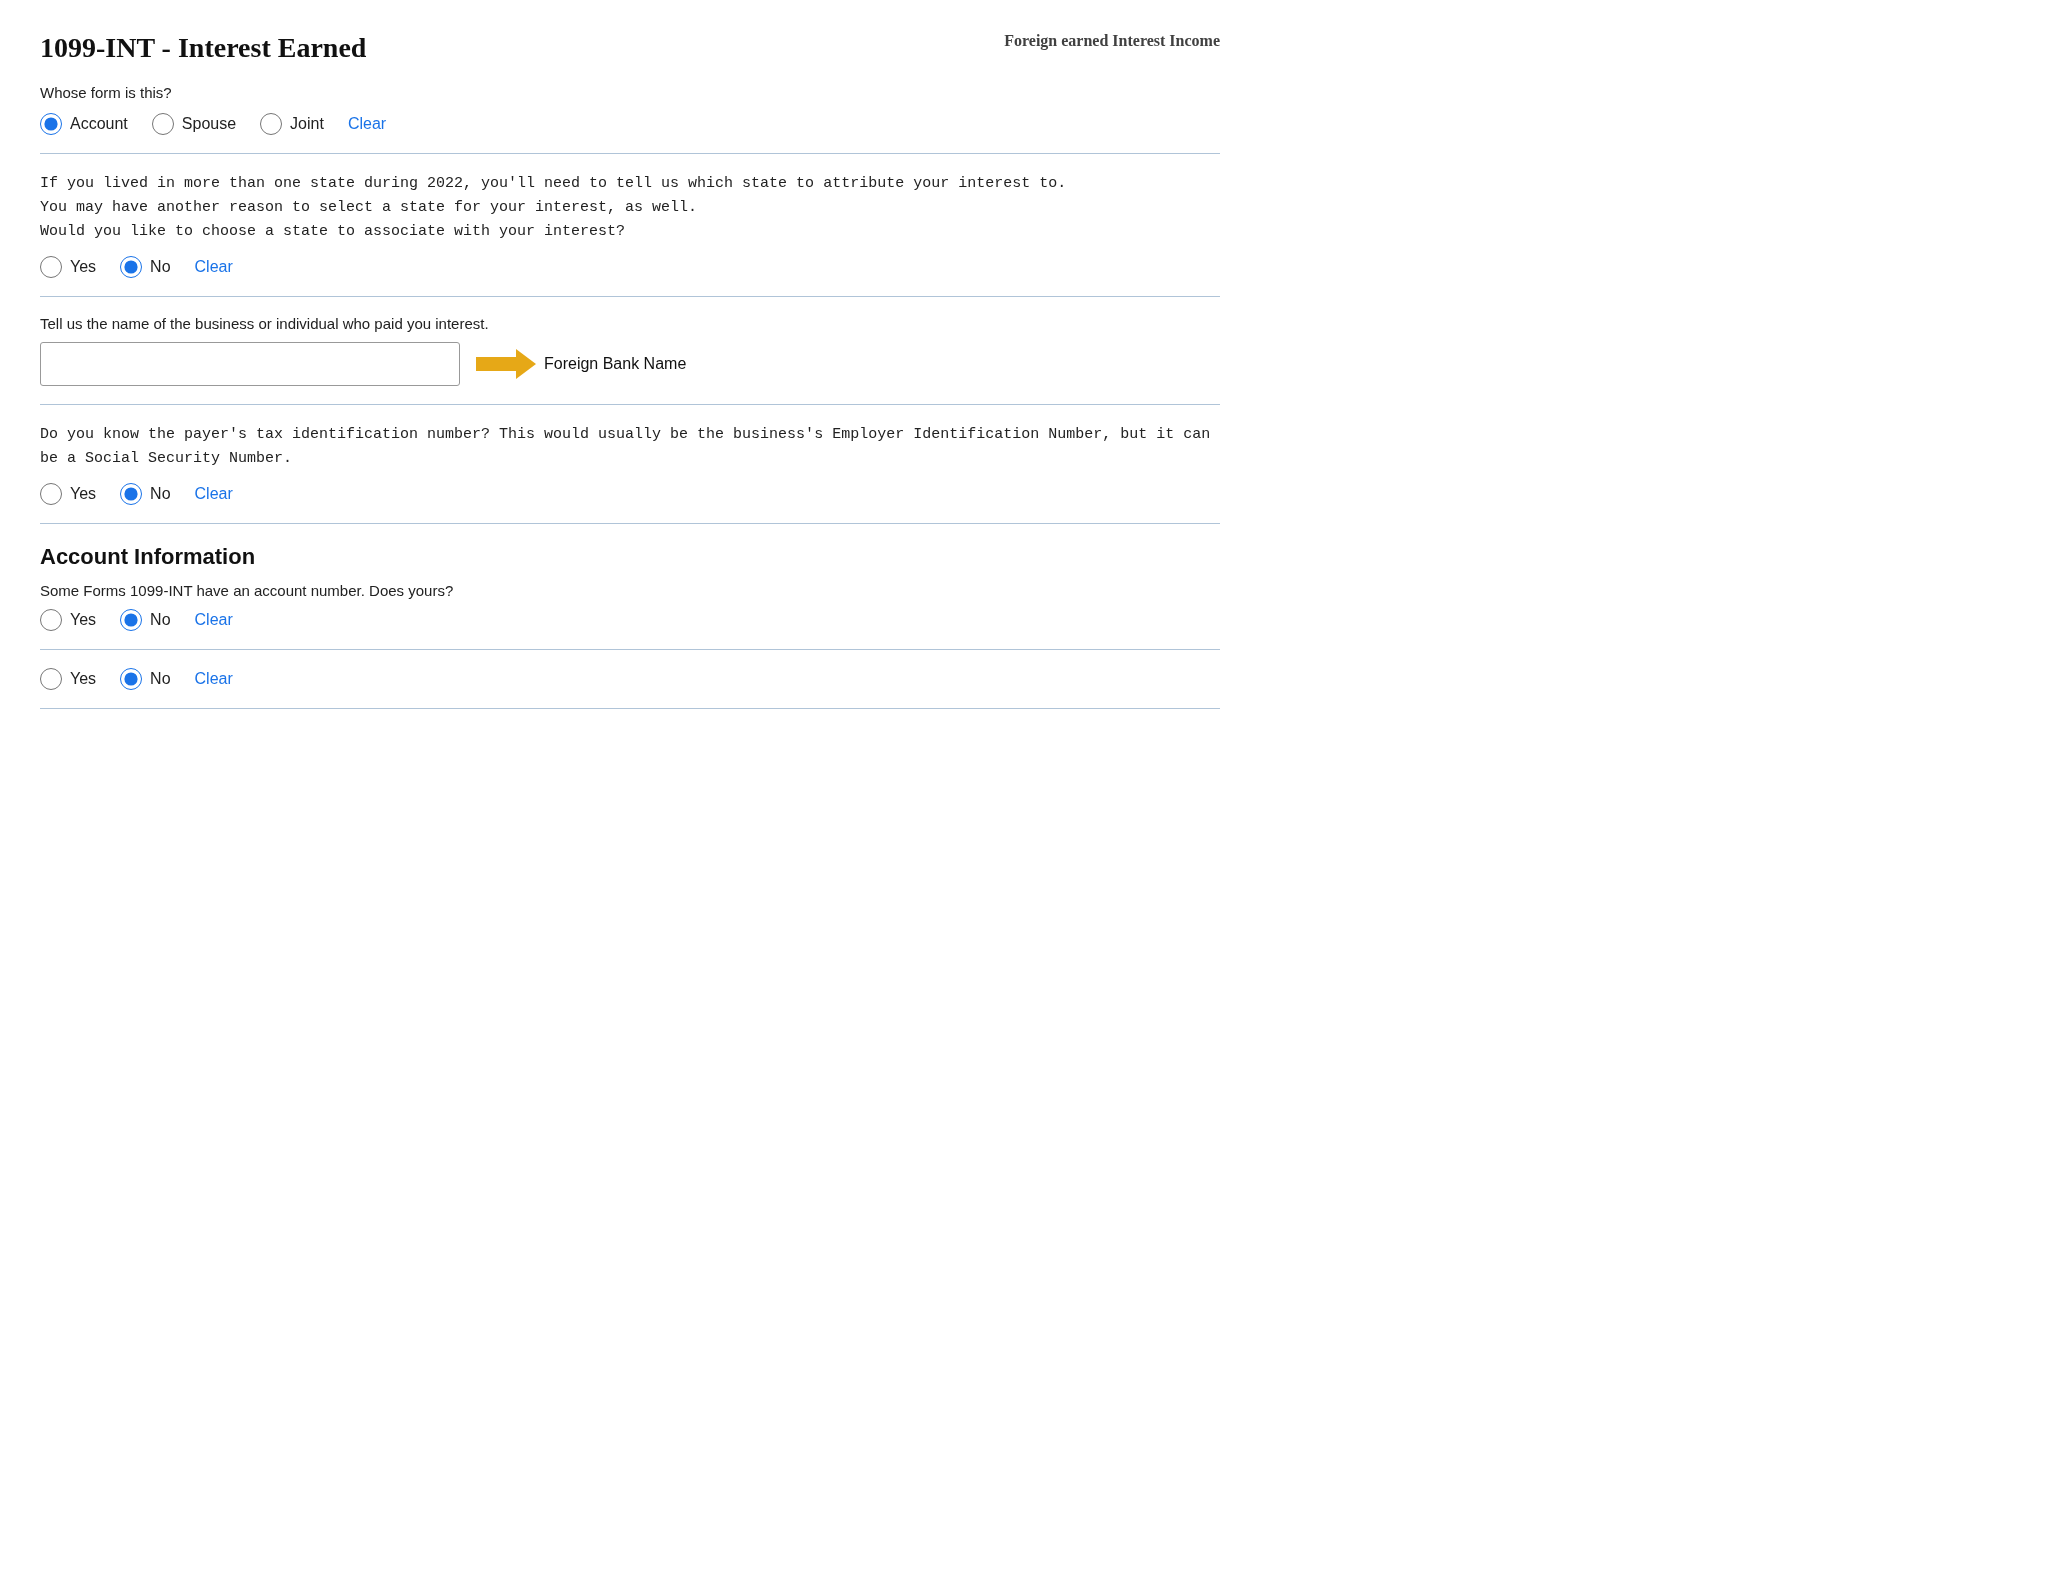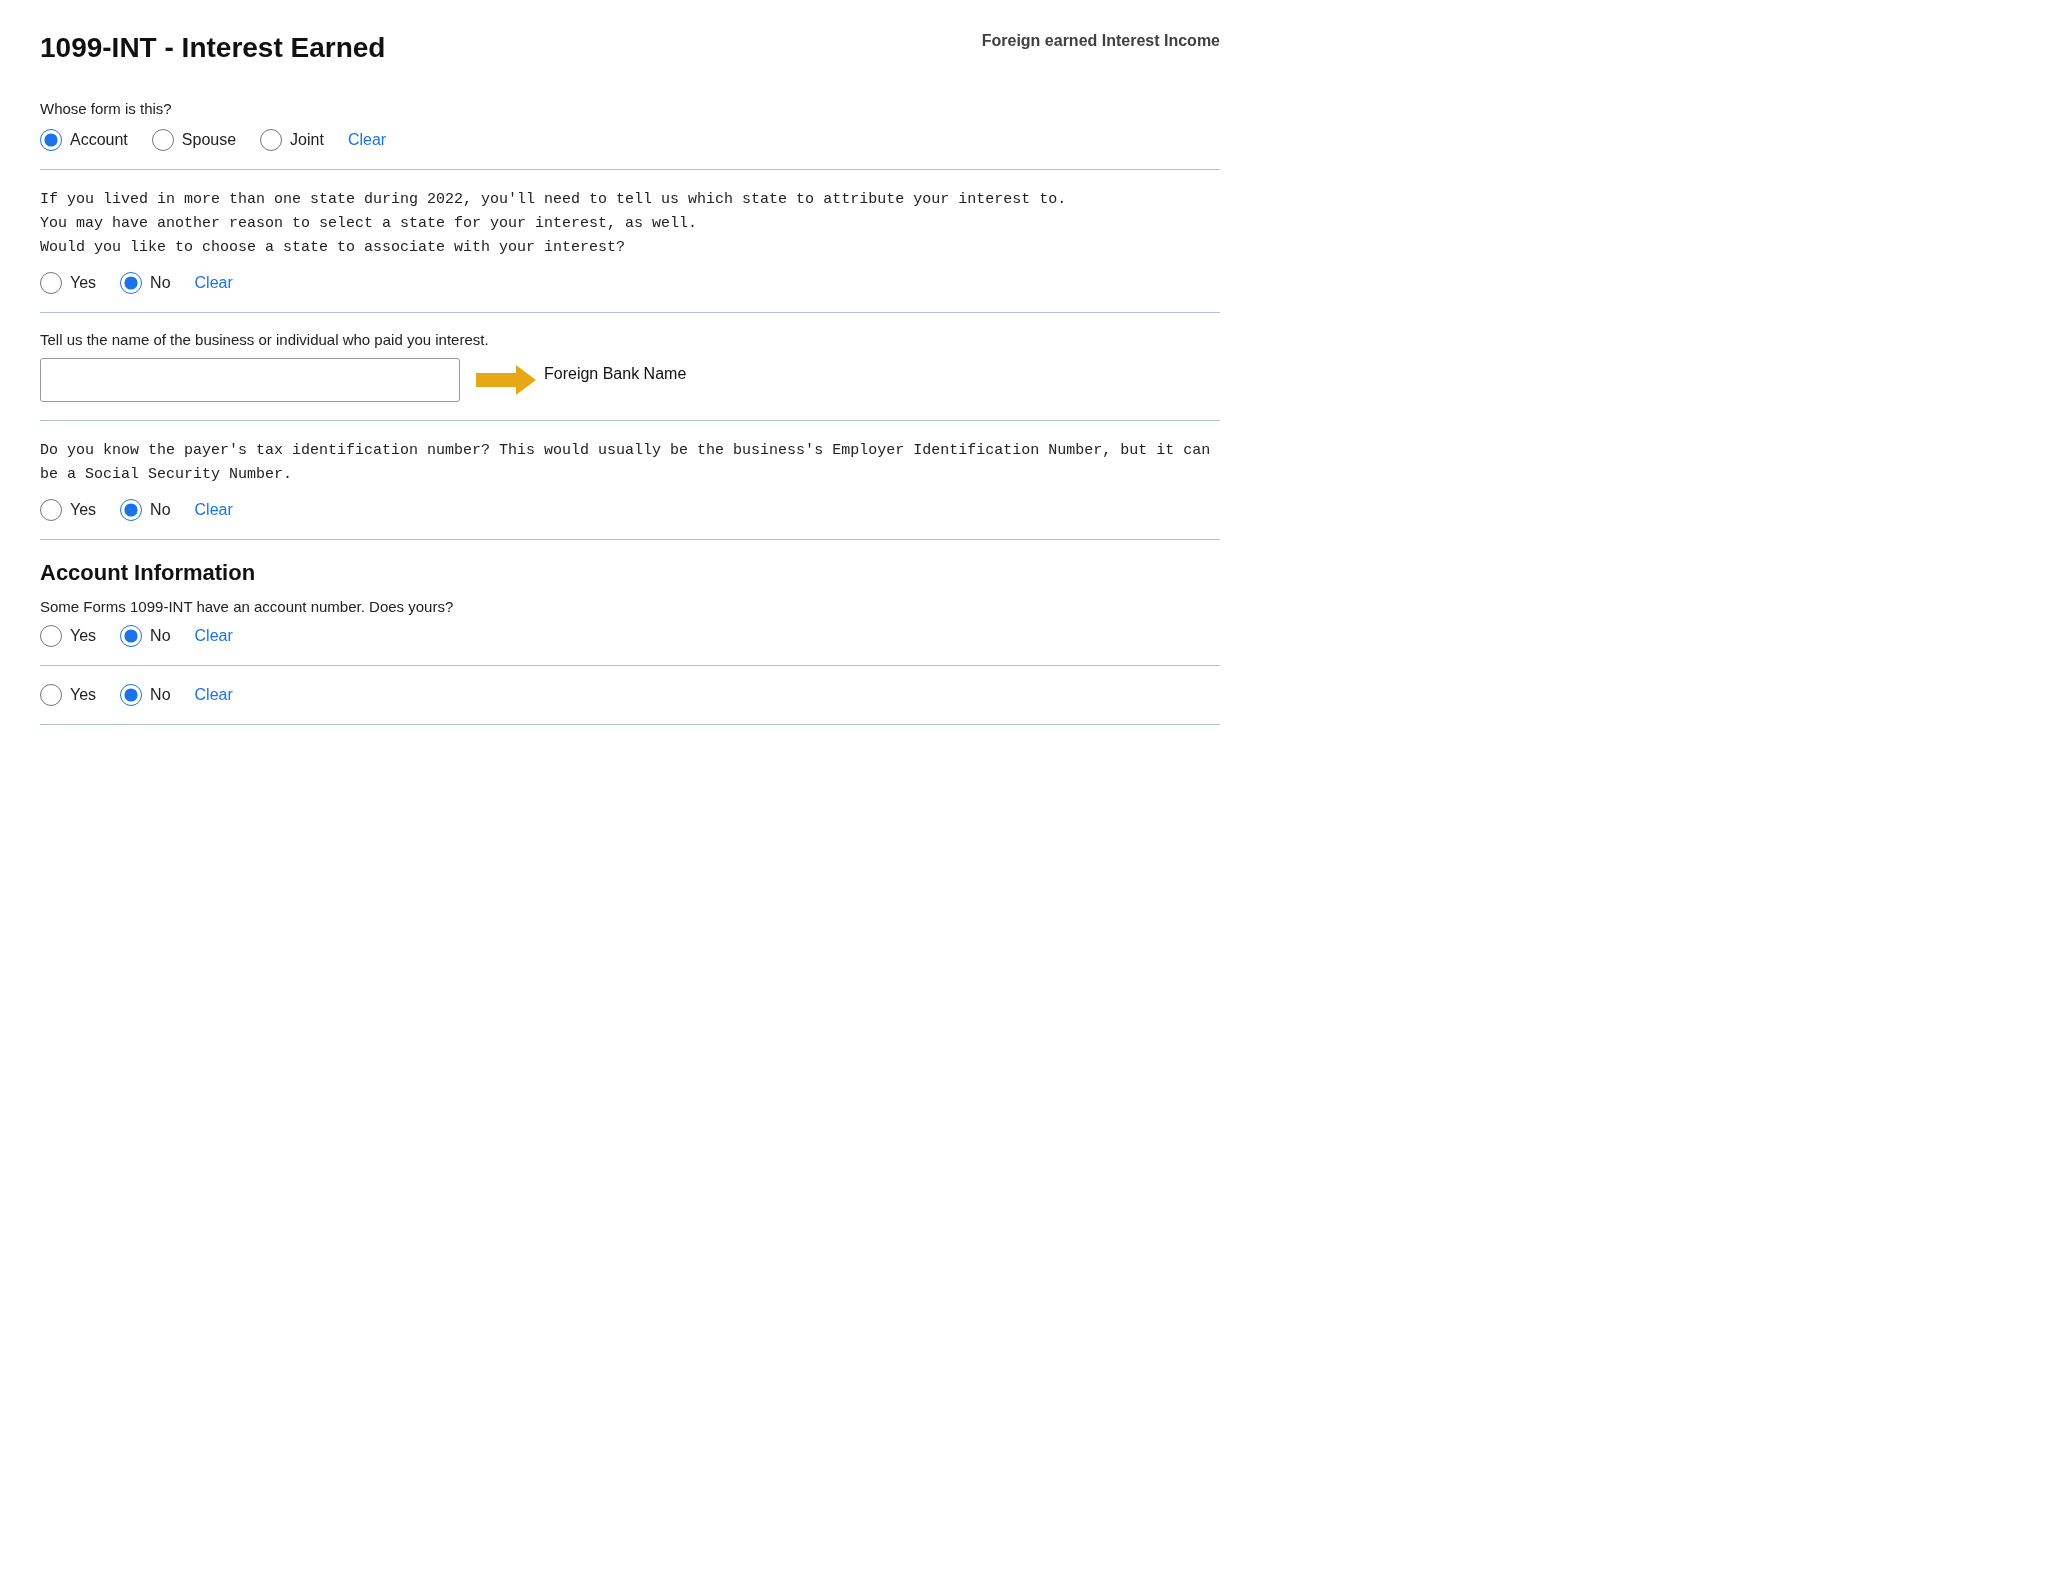--- a/index.html
+++ b/index.html
@@ -8,21 +8,22 @@
       background: #fff;
       color: #222;
       font-size: 16px;
       padding: 32px 40px;
       max-width: 1260px;
     }
     .page-header {
       display: flex;
       justify-content: space-between;
       align-items: flex-start;
-      margin-bottom: 36px;
+      margin-bottom: 20px;
+      font-family: Liberation Serif, serif;
     }
     .page-title {
       font-size: 28px;
       font-weight: bold;
       color: #111;
     }
     .page-subtitle {
       font-size: 16px;
       font-weight: bold;
       color: #404040;
@@ -96,21 +97,21 @@
       width: 420px;
       height: 44px;
       border: 1px solid #999;
       border-radius: 3px;
       font-size: 15px;
       padding: 0 10px;
       outline: none;
     }
     .arrow-container {
       display: flex;
-      align-items: flex-start;
+      align-items: center;
       gap: 8px;
     }
     .arrow-svg {
       display: inline-block;
     }
     .arrow-label {
       font-size: 16px;
       color: #111;
       font-weight: normal;
     }

